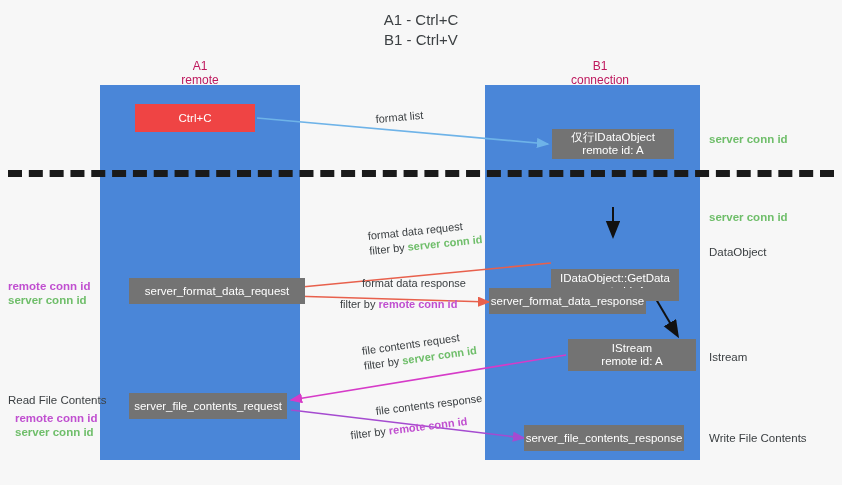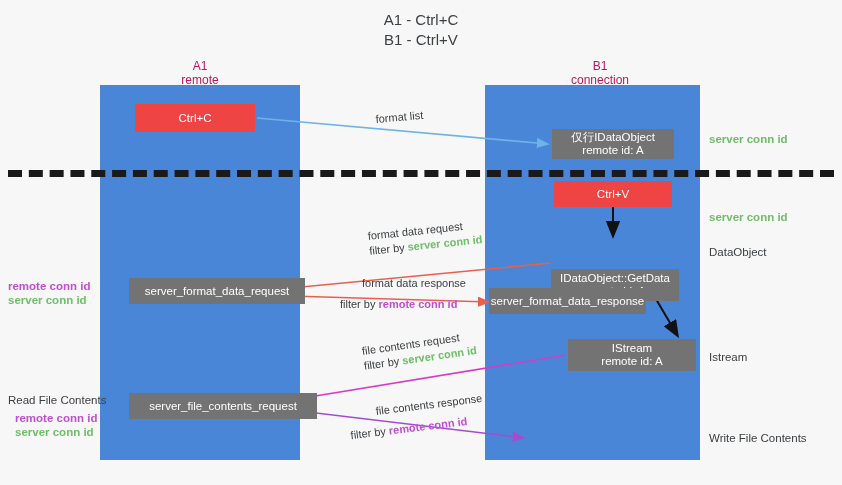--- a/index.html
+++ b/index.html
@@ -110,46 +110,46 @@
 
   <div class="box green" style="left:135px;top:104px;width:120px;height:28px;">
     <span>Ctrl+C</span>
   </div>
 
   <div class="box orange" style="left:552px;top:129px;width:122px;height:30px;">
     <span>仅行IDataObject</span>
     <span>remote id: A</span>
   </div>
 
-  <div class="box green" style="left:554px;top:181px;width:118px;height:26px;">
-    <span>Ctrl+V</span>
-  </div>
 
   <div class="box orange" style="left:551px;top:237px;width:128px;height:32px;margin-top:32px;">
     <span>IDataObject::GetData</span>
     <span>remote id: A</span>
   </div>
 
   <div class="box orange" style="left:568px;top:339px;width:128px;height:32px;">
     <span>IStream</span>
     <span>remote id: A</span>
   </div>
 
   <div class="box orange" style="left:129px;top:278px;width:176px;height:26px;">
     <span>server_format_data_request</span>
   </div>
 
   <div class="box orange" style="left:489px;top:288px;width:157px;height:26px;">
     <span>server_format_data_response</span>
   </div>
 
-  <div class="box orange" style="left:129px;top:393px;width:188px;height:26px;">
+  <div class="box orange" style="left:129px;top:393px;width:158px;height:26px;">
     <span>server_file_contents_request</span>
   </div>
 
+  <div class="box orange" style="left:524px;top:425px;width:160px;height:26px;">
+    <span>server_file_contents_response</span>
+  </div>
 
   <div class="dashline"></div>
 
   <div class="sidelabel green-t" style="left:709px;top:132px;">server conn id</div>
   <div class="sidelabel green-t" style="left:709px;top:210px;">server conn id</div>
   <div class="sidelabel" style="left:709px;top:245px;">DataObject</div>
   <div class="sidelabel" style="left:709px;top:350px;">Istream</div>
   <div class="sidelabel" style="left:709px;top:431px;">Write File Contents</div>
 
   <div class="sidelabel purple-t" style="left:8px;top:279px;">remote conn id</div>

